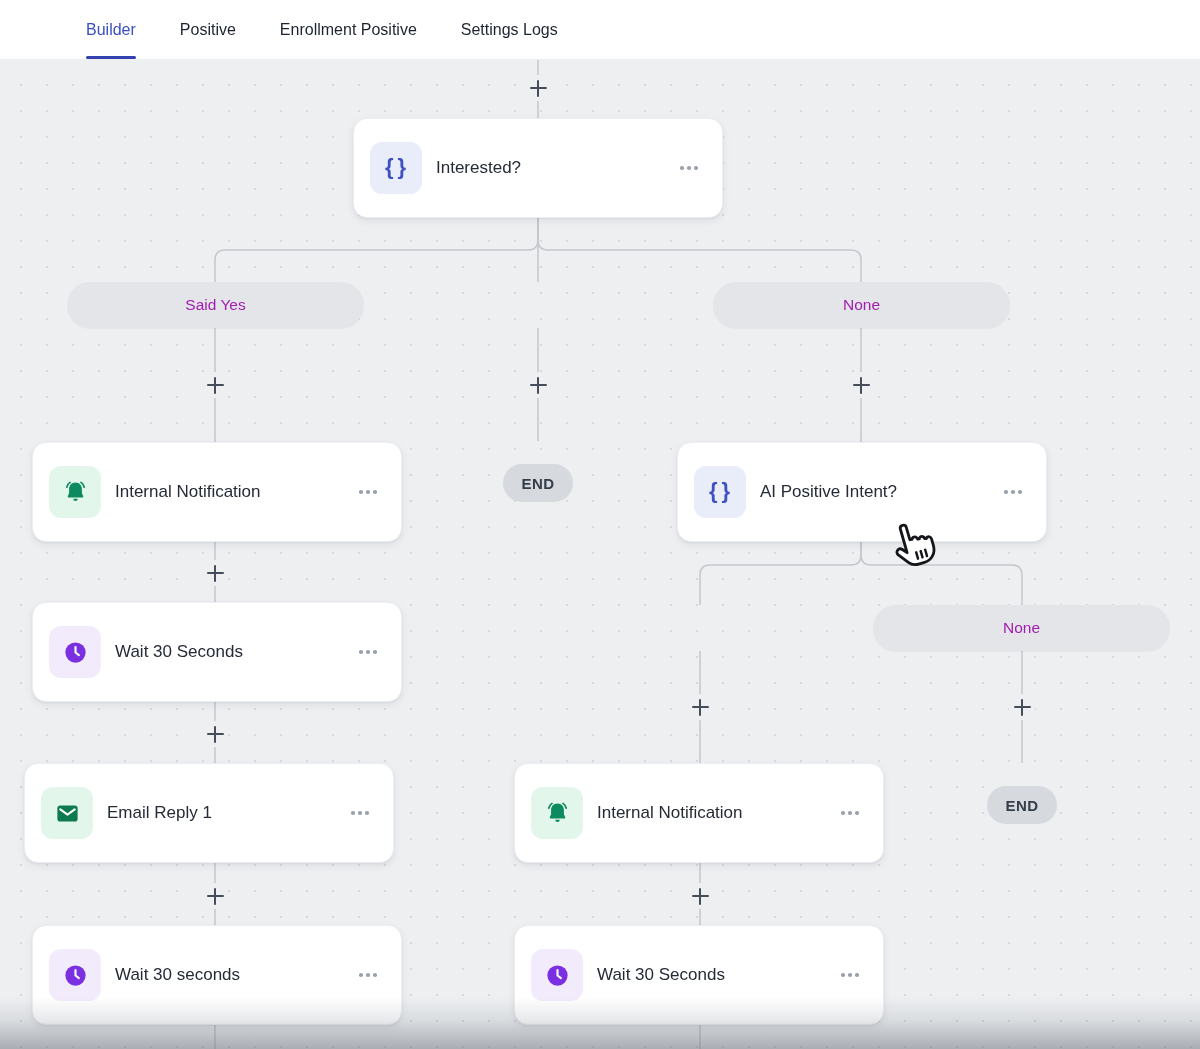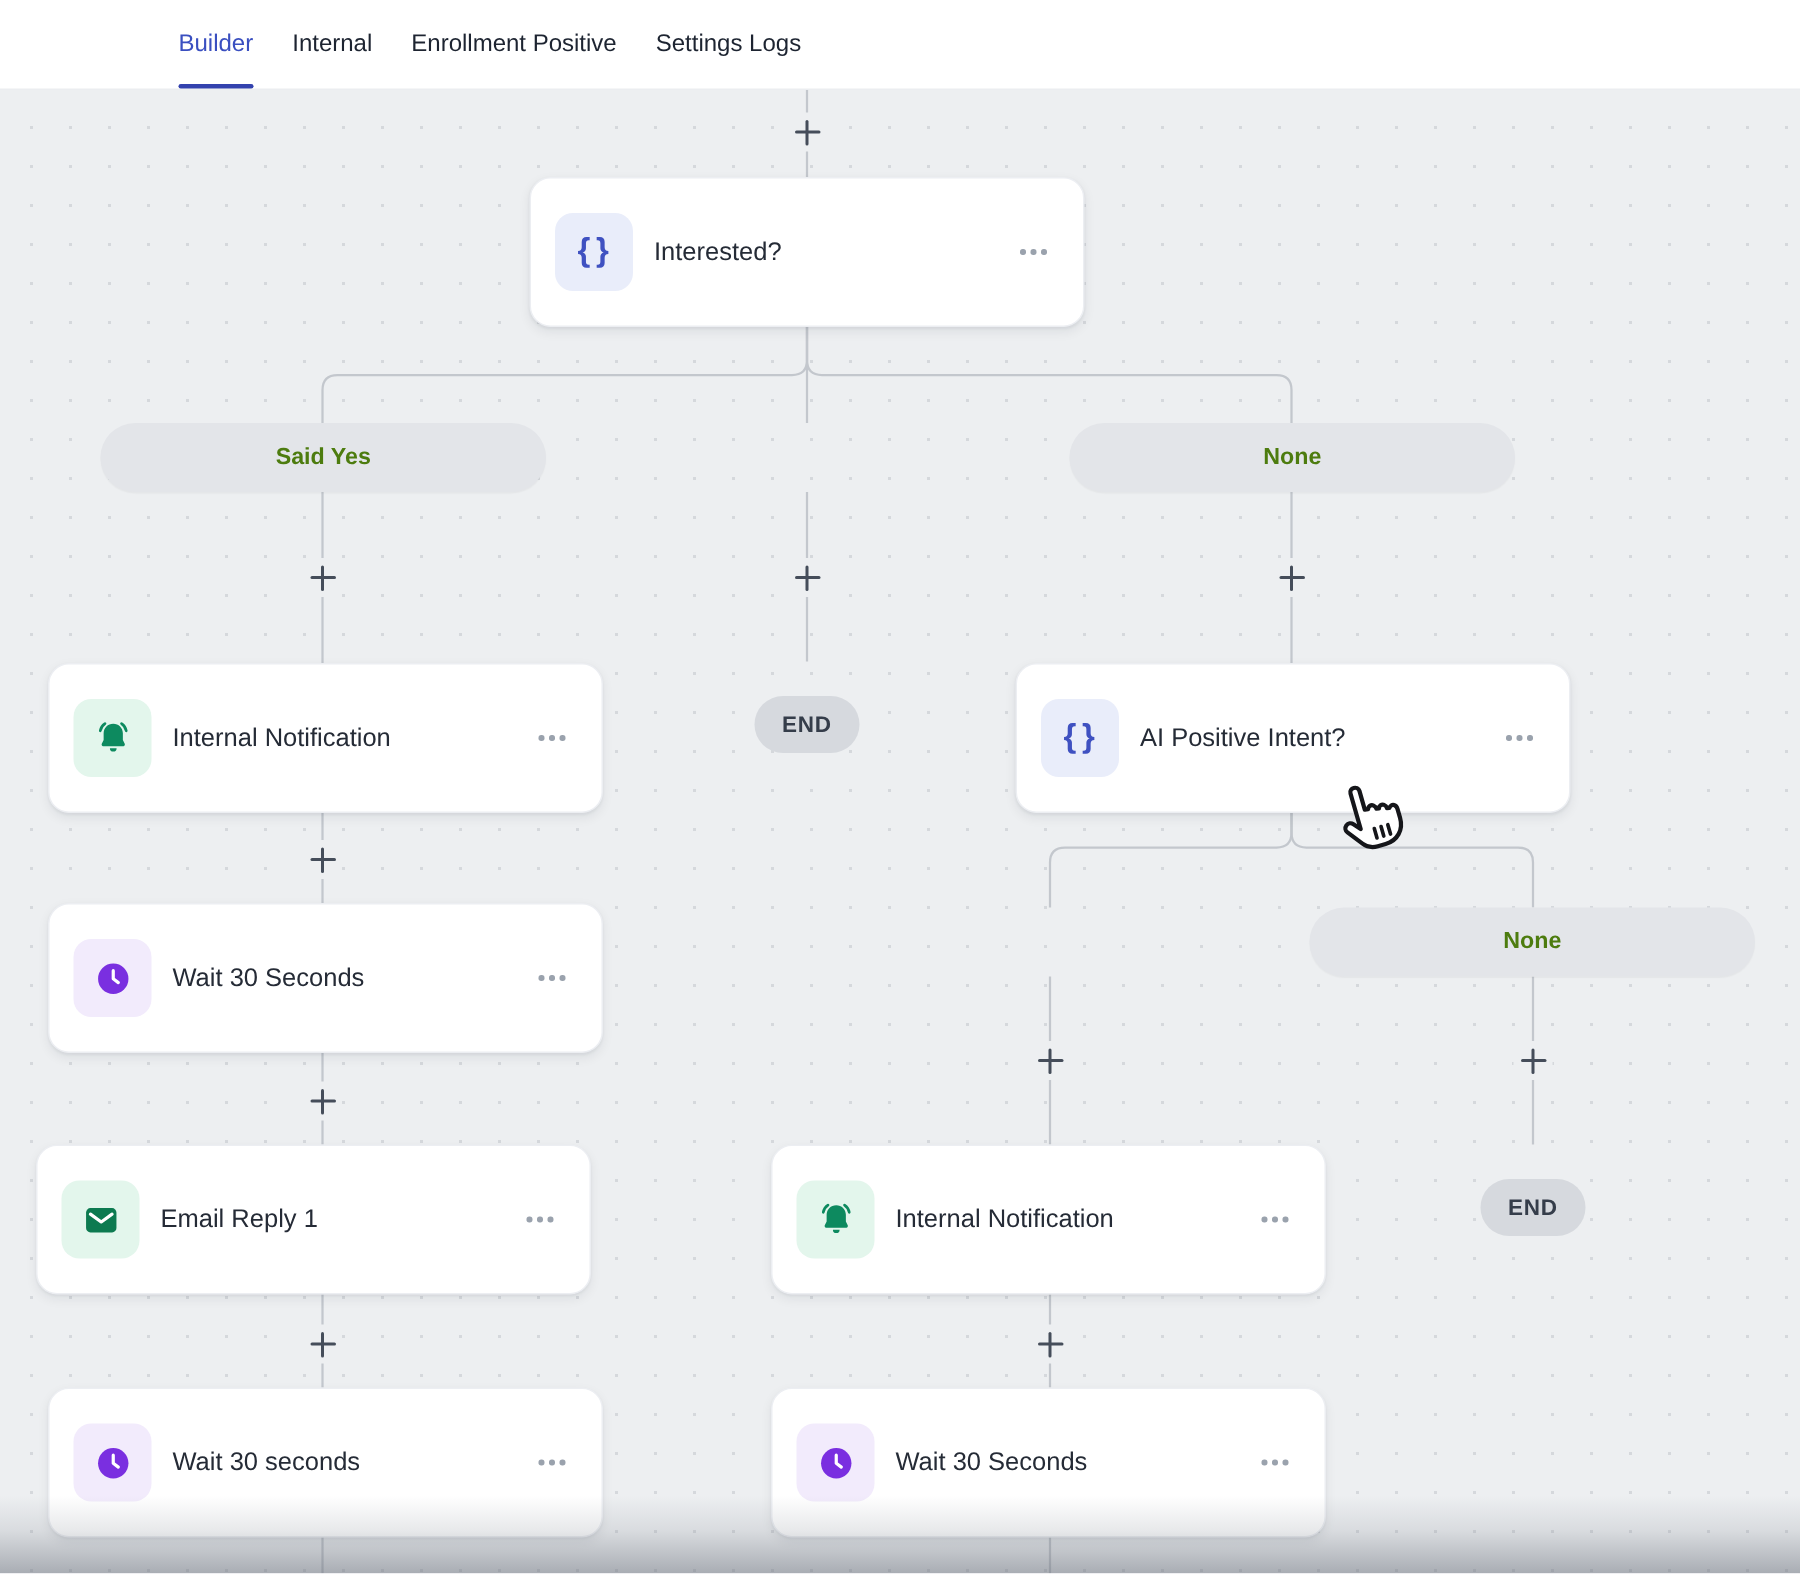--- a/index.html
+++ b/index.html
@@ -1,21 +1,21 @@
 <!DOCTYPE html>
 <html><head>
 <meta charset="utf-8">
 <style>
   * { margin:0; padding:0; box-sizing:border-box; }
   html,body { width:1200px; height:1049px; overflow:hidden;
     font-family:"Liberation Sans", sans-serif; background:#ffffff; }
 
   
   .tabbar { position:relative; height:60px; background:#ffffff;
-    display:flex; align-items:stretch; padding-left:119px; gap:26px;
+    display:flex; align-items:stretch; padding-left:86px; gap:44px;
     border-bottom:1px solid #ebedf0; z-index:5; }
   .tab { display:flex; align-items:center; font-size:16px; font-weight:500;
     color:#1d2431; cursor:pointer; position:relative; white-space:nowrap; }
   .tab.active { color:#3a4fc0; }
   .tab.active::after { content:""; position:absolute; left:0; right:0; bottom:0;
     height:3px; background:#3342ae; border-radius:3px; }
 
   
   .canvas { position:relative; width:1200px; height:989px; background:#edeff1;
     background-image:radial-gradient(#d5d8dc 1.1px, transparent 1.3px);
@@ -45,39 +45,39 @@
   .braces { font-size:22px; font-weight:700; color:#3f51c1; letter-spacing:1px;
     line-height:1; padding-bottom:2px; }
   .node-title { font-size:17px; font-weight:400; color:#252b36; white-space:nowrap; }
   .menu { margin-left:auto; display:flex; gap:3.5px; align-items:center; cursor:pointer;
     padding:6px 2px; }
   .menu b { width:3.6px; height:3.6px; border-radius:50%; background:#9aa2ad; display:block; }
 
   
   .pill { position:absolute; width:297px; height:46px; background:#e3e5e9;
     border-radius:23px; display:flex; align-items:center; justify-content:center;
-    font-size:15.5px; font-weight:700; color:#4d7c0f; z-index:2; cursor:pointer;
+    font-size:15.5px; font-weight:400; color:#a21caf; z-index:2; cursor:pointer;
     box-shadow:0 1px 1px rgba(0,0,0,.04); }
   .endpill { position:absolute; width:70px; height:38px; background:#d6d9de;
     border-radius:19px; display:flex; align-items:center; justify-content:center;
     font-size:15px; font-weight:600; letter-spacing:.5px; color:#353d4a; z-index:2;margin-top:23px; }
 
   .cursor { position:absolute; z-index:8; pointer-events:none; }
 
   .bottom-fade { position:absolute; left:0; right:0; bottom:0; height:52px; z-index:9;
     background:linear-gradient(to bottom, rgba(125,131,141,0) 0%,
       rgba(125,131,141,.18) 45%, rgba(106,112,123,.52) 100%);
     pointer-events:none; }
 </style>
 </head>
 <body>
 
 <div class="tabbar">
   <div class="tab active">Builder</div>
-  <div class="tab">Internal</div>
+  <div class="tab">Positive</div>
   <div class="tab">Enrollment Positive</div>
   <div class="tab">Settings Logs</div>
 </div>
 
 <div class="canvas">
 
   <svg class="wires" width="1200" height="989" viewBox="0 0 1200 989">
     <g fill="none" stroke="#c3c7cd" stroke-width="1.5">
       <path d="M538 0 V58"></path>
       <path d="M538 158 V222"></path>

